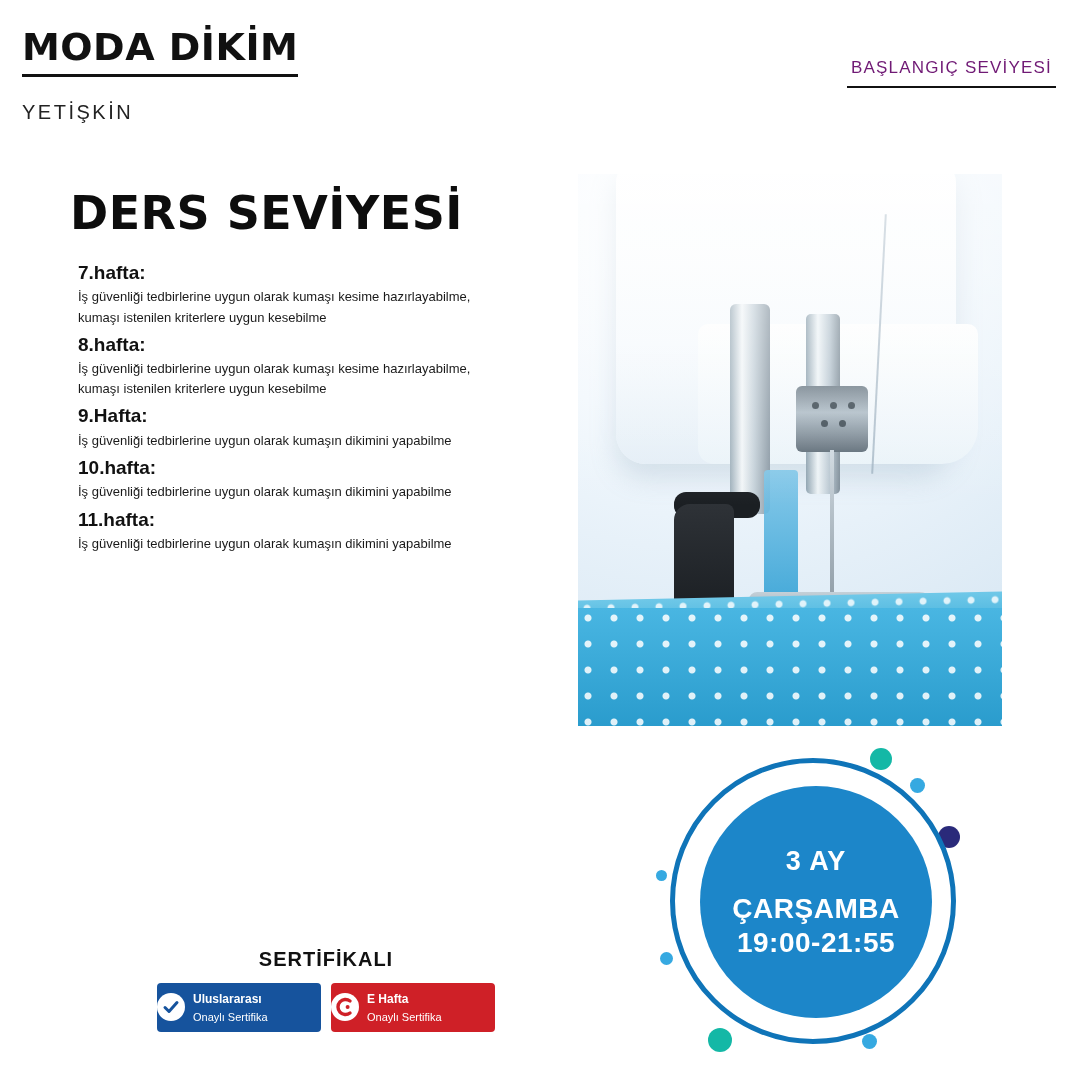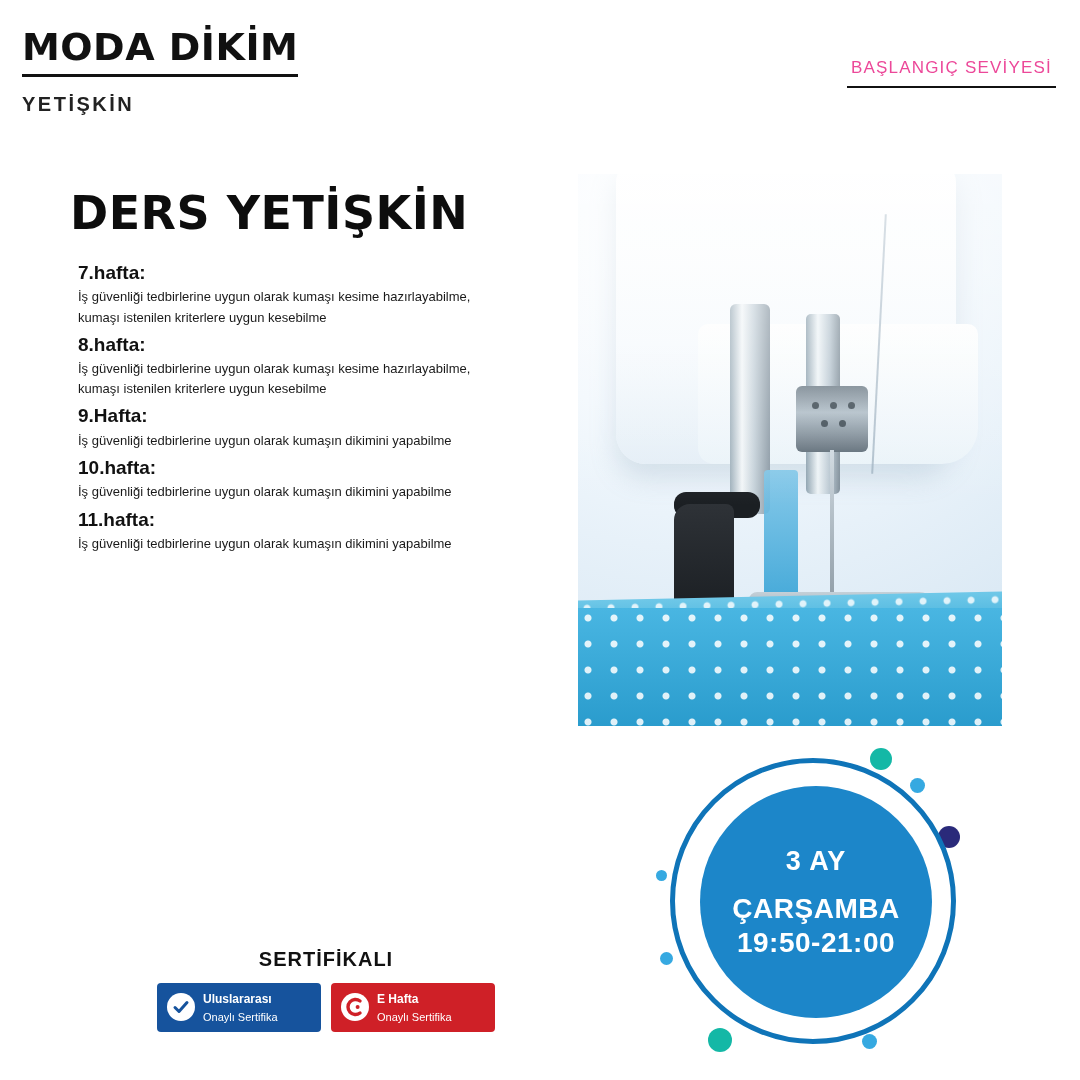--- a/index.html
+++ b/index.html
@@ -26,36 +26,36 @@
     font-weight: 900;
     letter-spacing: 0.5px;
     color: #111111;
     font-family: "DejaVu Sans", sans-serif;
     line-height: 1.05;
     padding-bottom: 6px;
     border-bottom: 3px solid #111111;
     display: inline-block;
   }
   .brand-sub {
-    margin-top: 16px;
+    margin-top: 24px;
     font-size: 20px;
     letter-spacing: 2.5px;
     color: #222222;
-    font-weight: 700;
+    font-weight: 400;
   }
 
   .level {
     position: absolute;
     right: 24px; top: 58px;
     text-align: right;
   }
   .level-text {
     font-size: 17px;
     letter-spacing: 1.2px;
-    color: #ec4899;
+    color: #701a75;
     font-weight: 500;
     padding: 0 4px 8px 4px;
     border-bottom: 2px solid #111111;
     display: inline-block;
   }
 
   
   .content-left {
     position: absolute;
     left: 70px; top: 186px;
@@ -98,21 +98,21 @@
     letter-spacing: 1px;
     color: #111111;
     margin-bottom: 12px;
   }
   .cert-row { display: flex; gap: 10px; justify-content: center; }
   .cert-badge {
     display: flex;
     align-items: center;
     gap: 8px;
     border-radius: 4px;
-    padding: 6px 12px 6px 10px;
+    padding: 6px 12px 6px 0;
     min-width: 164px;
   }
   .cert-blue { background: #16539d; }
   .cert-red { background: #cf2027; }
   .cert-mark {
     width: 28px; height: 28px;
     border-radius: 50%;
     background: #ffffff;
     display: flex; align-items: center; justify-content: center;
     flex: 0 0 auto;
@@ -323,21 +323,21 @@
   <div class="brand">
     <div class="brand-title">MODA DİKİM</div>
     <div class="brand-sub">YETİŞKİN</div>
   </div>
 
   <div class="level">
     <div class="level-text">BAŞLANGIÇ SEVİYESİ</div>
   </div>
 
   <div class="content-left">
-    <div class="section-title">DERS YETİŞKİN</div>
+    <div class="section-title">DERS SEVİYESİ</div>
 
     <div class="week-block">
       <div class="week-label">7.hafta:</div>
       <div class="week-desc">İş güvenliği tedbirlerine uygun olarak kumaşı kesime hazırlayabilme, kumaşı istenilen kriterlere uygun kesebilme</div>
     </div>
     <div class="week-block">
       <div class="week-label">8.hafta:</div>
       <div class="week-desc">İş güvenliği tedbirlerine uygun olarak kumaşı kesime hazırlayabilme, kumaşı istenilen kriterlere uygun kesebilme</div>
     </div>
     <div class="week-block">
@@ -417,17 +417,17 @@
     <span class="dot dot-b"></span>
     <span class="dot dot-c"></span>
     <span class="dot dot-d"></span>
     <span class="dot dot-e"></span>
     <span class="dot dot-f"></span>
     <span class="dot dot-g"></span>
     <div class="badge-ring"></div>
     <div class="badge-circle">
       <div class="badge-duration">3 AY</div>
       <div class="badge-day">ÇARŞAMBA</div>
-      <div class="badge-time">19:50-21:00</div>
+      <div class="badge-time">19:00-21:55</div>
     </div>
   </div>
 
 </div>
 
 </body></html>

